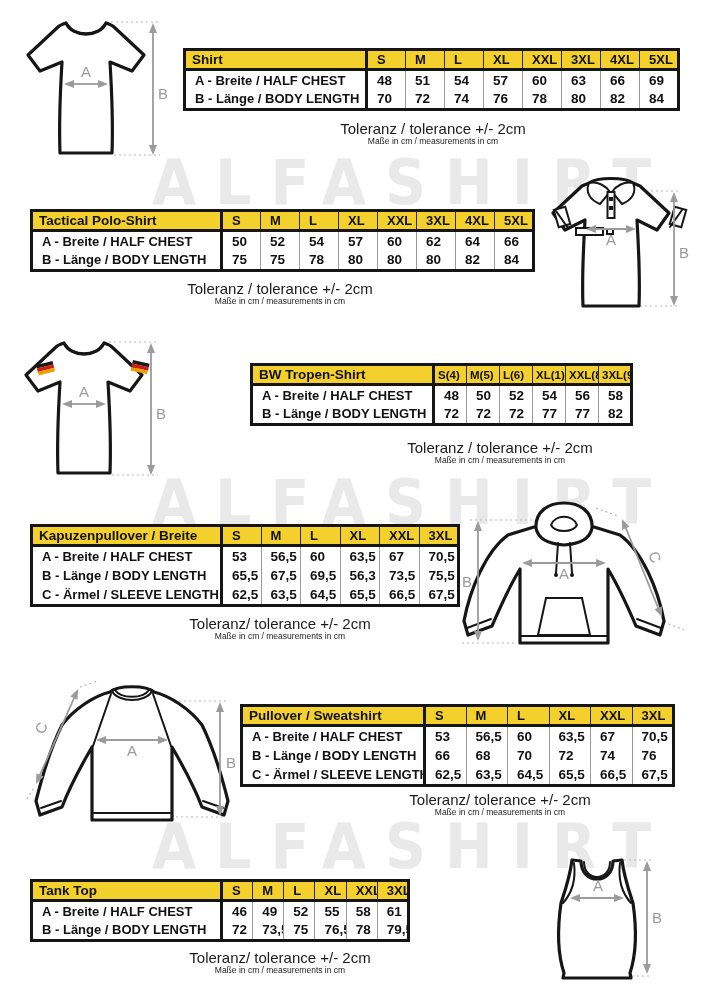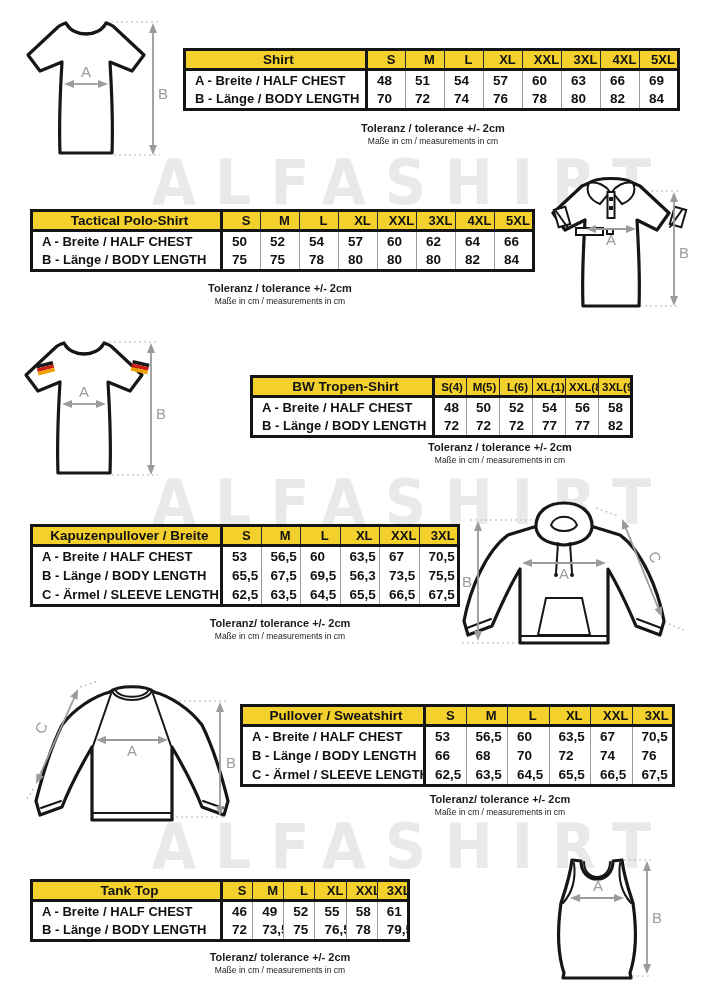--- a/index.html
+++ b/index.html
@@ -16,38 +16,38 @@
   }
   table.size-table {
     position:absolute; z-index:1; border-collapse:collapse; table-layout:fixed;
     background:#ffffff; border:3px solid #151515;
   }
   .size-table th, .size-table td {
     overflow:hidden; white-space:nowrap; font-weight:bold; color:#111;
     height:20px; vertical-align:middle;
   }
   .size-table thead th {
-    background:#f3d02b; font-size:13px; text-align:center; padding:0 0 0 9px;
+    background:#f3d02b; font-size:13px; text-align:left; padding:0 0 0 9px;
     border-left:1px solid #2a2a2a; border-bottom:3px solid #151515;
   }
   .size-table thead th.title {
     font-size:13.5px; padding-left:6px; border-left:none;
     border-right:3px solid #151515;
   }
   .size-table tbody td {
     font-size:13.5px; padding:0 0 0 9px; border-left:1px solid #9a9a9a;
   }
   .size-table tbody td.lbl {
     font-size:13px; padding-left:9px; border-left:none;
     border-right:3px solid #151515;
   }
   table.bw thead th { font-size:11.5px; padding-left:3px; }
   table.bw thead th.title { font-size:13.5px; padding-left:6px; }
   .tol { position:absolute; z-index:1; width:500px; text-align:center; color:#1b1b1b; }
-  .tol .l1 { font-size:11px; line-height:15px;font-weight:bold; }
+  .tol .l1 { font-size:15px; line-height:15px; }
   .tol .l2 { font-size:8.5px; line-height:11px; }
   .fig { position:absolute; z-index:1; }
   .garment { fill:#ffffff; stroke:#161616; stroke-width:3.2; stroke-linejoin:round; }
   .detail  { fill:none; stroke:#161616; stroke-width:2; stroke-linecap:round; }
   .detail-f{ fill:#ffffff; stroke:#161616; stroke-width:2; }
   .arrow   { stroke:#9b9b9b; stroke-width:1.8; }
   .ahead   { fill:#9b9b9b; }
   .leader  { stroke:#b5b5b5; stroke-width:1.2; stroke-dasharray:2 3; fill:none; }
   .dim     { fill:#9b9b9b; font-family:"Liberation Sans",sans-serif; font-size:15px; }
 </style>
@@ -238,21 +238,21 @@
     <text class="dim" x="64" y="67" text-anchor="middle">A</text>
   </g>
   <g>
     <line class="arrow" x1="131" y1="21" x2="131" y2="137"></line>
     <path class="ahead" d="M0,0 L10,-4 L10,4 Z" transform="translate(131,13) rotate(90)"></path>
     <path class="ahead" d="M0,0 L10,-4 L10,4 Z" transform="translate(131,145) rotate(270)"></path>
     <text class="dim" x="136" y="89">B</text>
   </g>
 </svg>
 
-<table class="size-table bw" style="left:250px;top:375px;width:383px">
+<table class="size-table bw" style="left:250px;top:363px;width:383px">
   <colgroup>
       <col style="width:182px">
       <col>
       <col>
       <col>
       <col>
       <col>
       <col>
     </colgroup>
   <thead>

